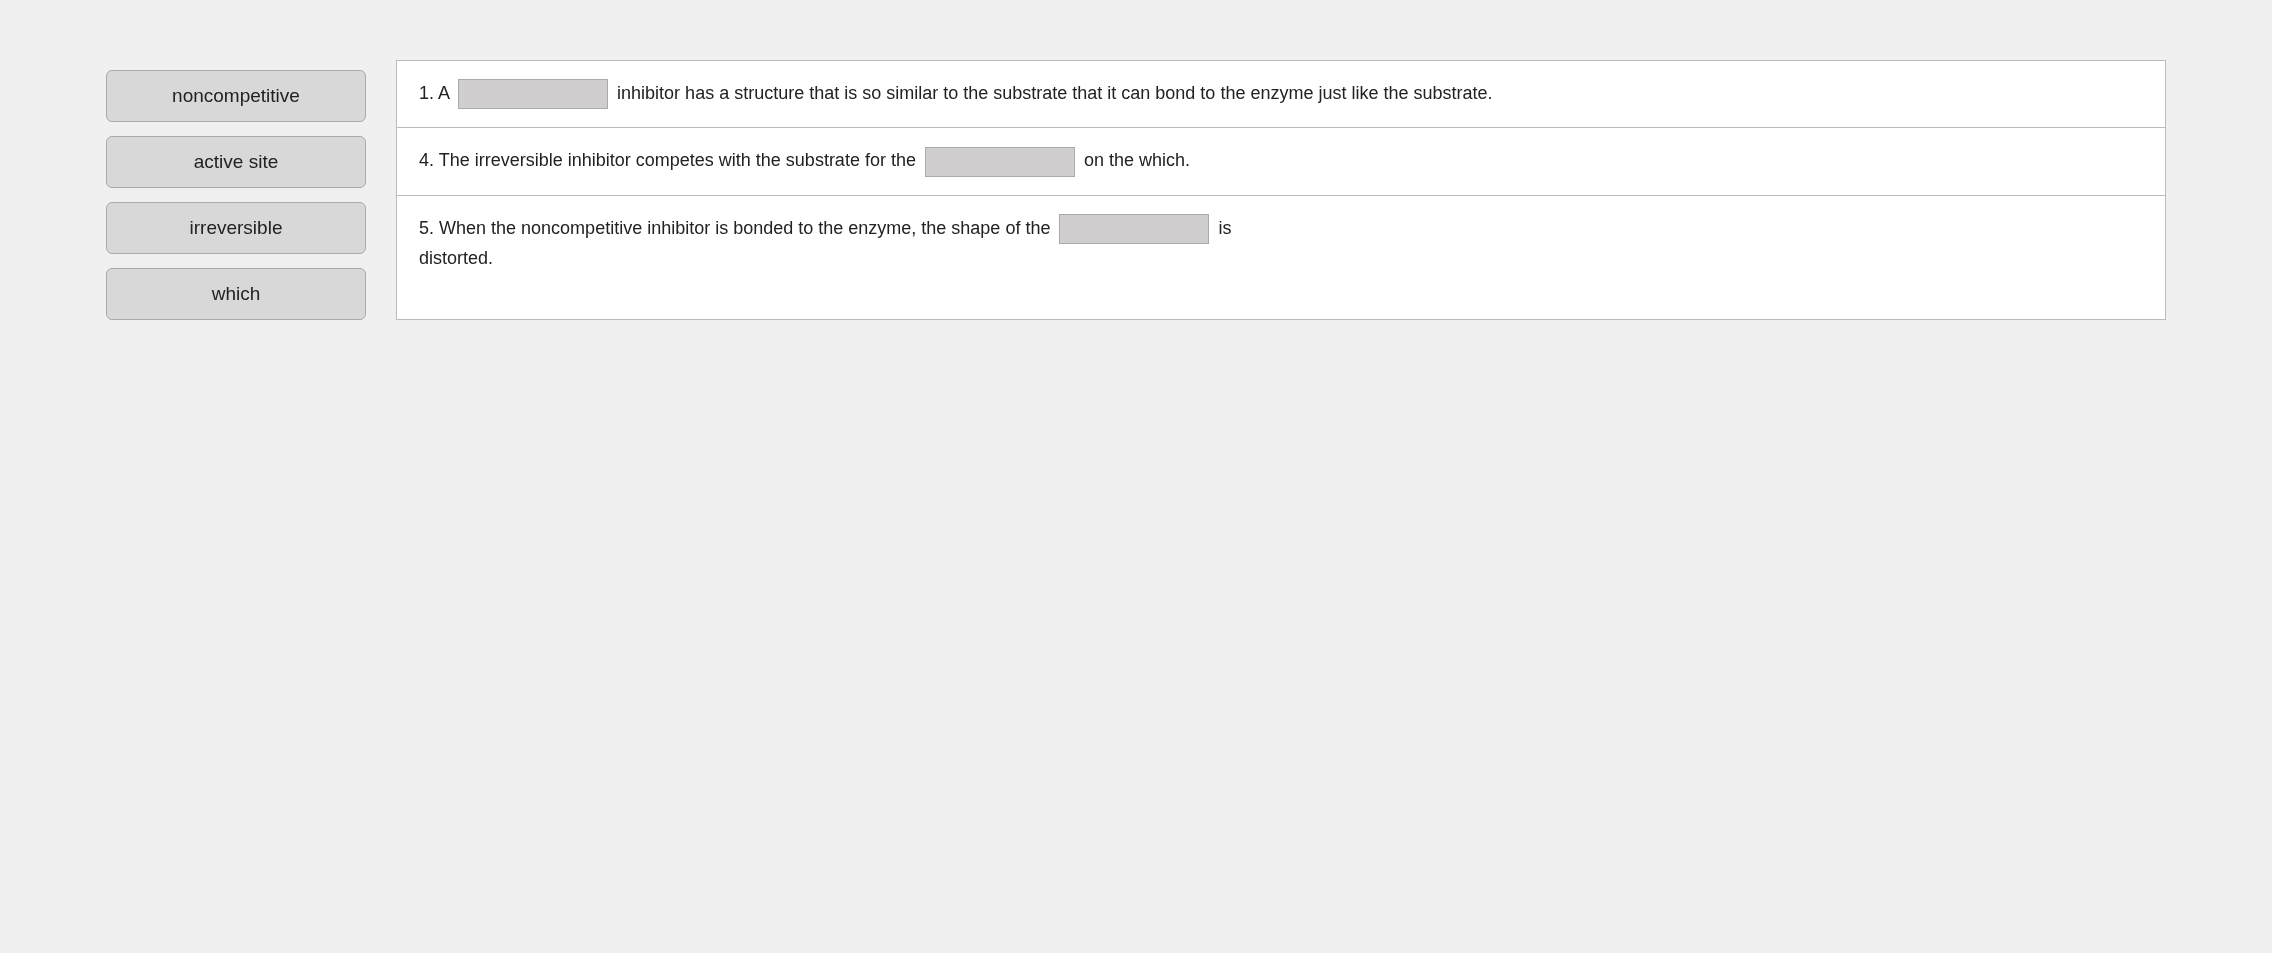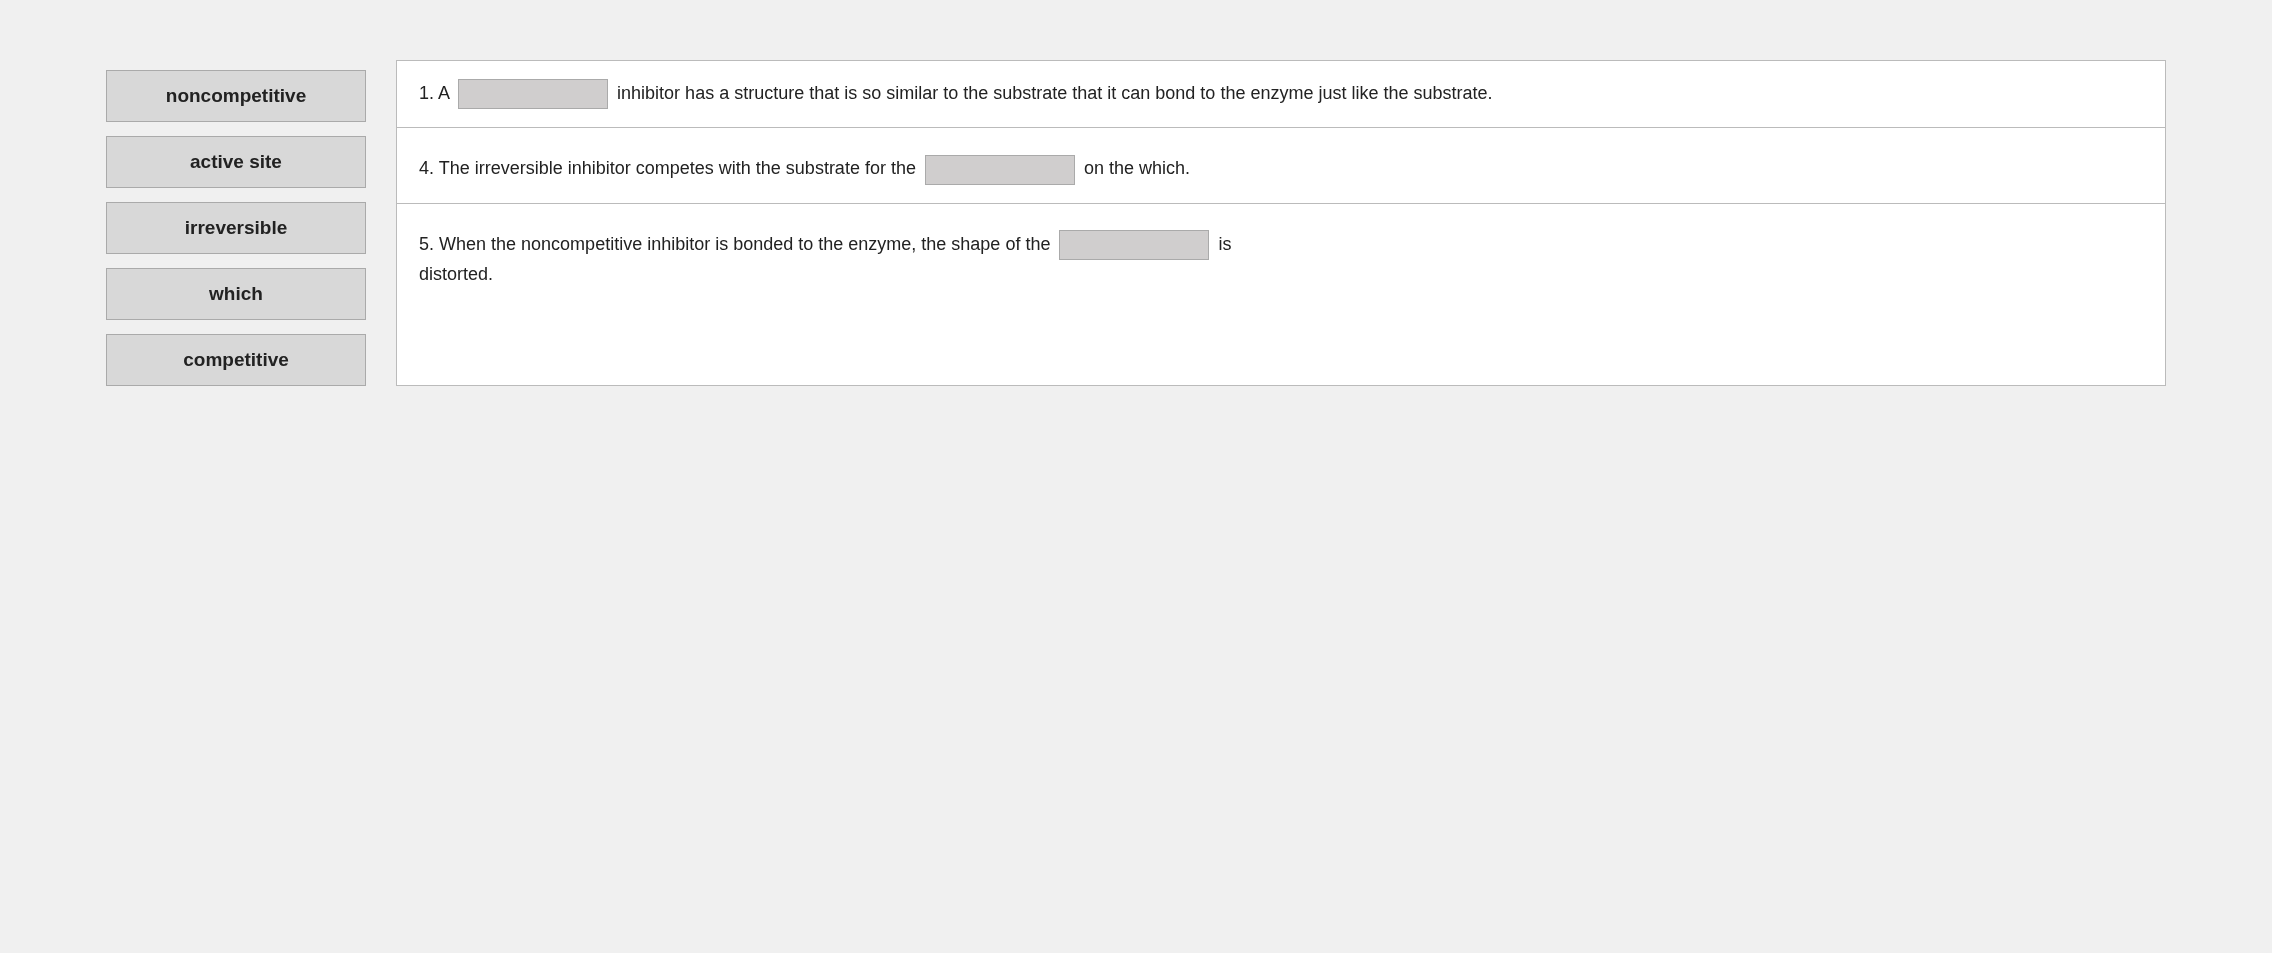--- a/index.html
+++ b/index.html
@@ -30,35 +30,35 @@
       display: flex;
       flex-direction: column;
       gap: 14px;
       min-width: 260px;
       padding-top: 10px;
     }
 
     .drag-item {
       background-color: #d8d8d8;
       border: 1.5px solid #aaa;
-      border-radius: 0;
+      border-radius: 6px;
       padding: 14px 20px;
       text-align: center;
       font-size: 19px;
-      font-weight: 700;
+      font-weight: 400;
       cursor: grab;
       user-select: none;
       color: #222;
     }
 
     .right-panel {
       flex: 1;
       display: flex;
       flex-direction: column;
-      gap: 8px;
+      gap: 0;
       border: 1.5px solid #bbb;
       background: #fff;
     }
 
     .sentence-row {
       border-bottom: 1.5px solid #bbb;
       padding: 18px 22px 18px 22px;
       font-size: 18px;
       line-height: 1.6;
       color: #222;
@@ -81,21 +81,20 @@
 </head>
 <body>
 
 <div class="main-container">
 
   <div class="left-panel">
     <div class="drag-item">noncompetitive</div>
     <div class="drag-item">active site</div>
     <div class="drag-item">irreversible</div>
     <div class="drag-item">which</div>
-    <div class="drag-item">competitive</div>
   </div>
 
   <div class="right-panel">
 
     <div class="sentence-row">
       <span>1.</span>
       <span> </span>
       <span>A</span>
       <span class="drop-box"></span>
       <span>inhibitor has a structure that is so similar to the substrate that it can bond to the enzyme just like the substrate.</span>

